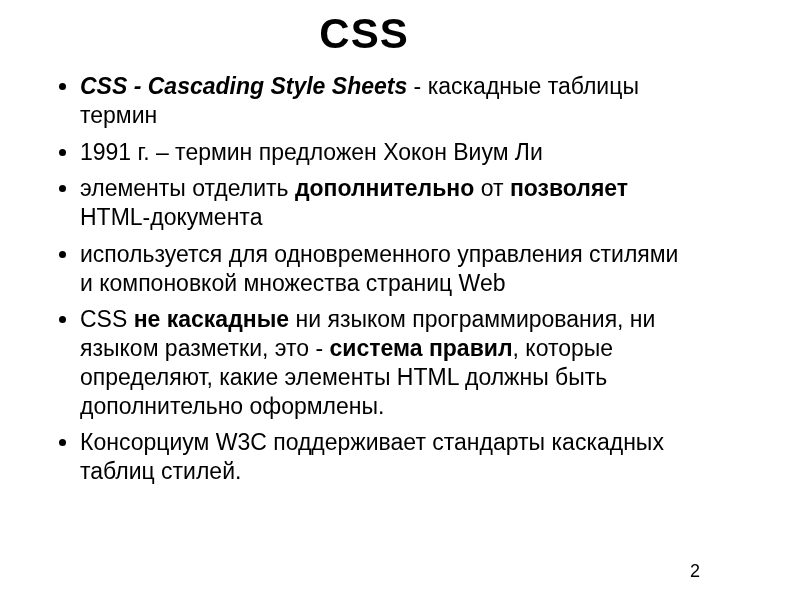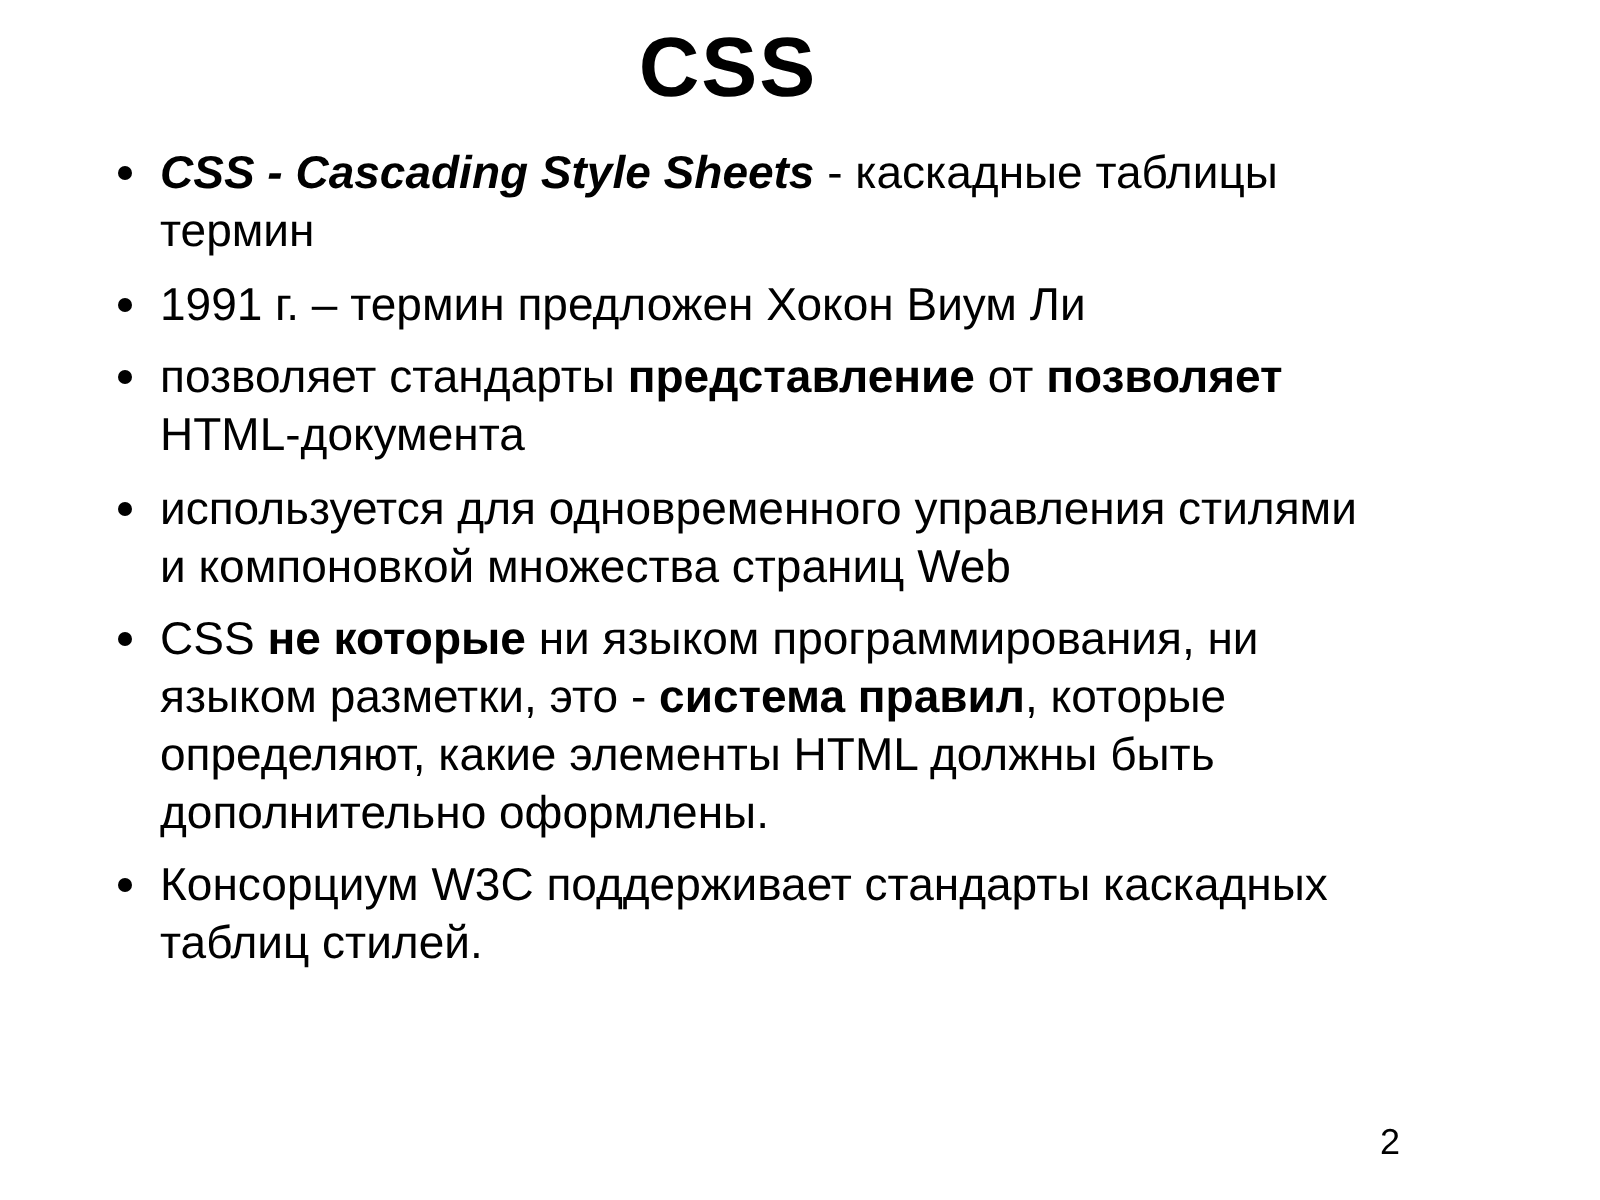--- a/index.html
+++ b/index.html
@@ -58,29 +58,29 @@
 
     <li>
       <span class="bold ital">CSS - Cascading Style Sheets</span><span> - каскадные таблицы термин</span>
     </li>
 
     <li>
       <span>1991 г. – термин предложен Хокон Виум Ли</span>
     </li>
 
     <li>
-      <span>позволяет стандарты </span><span class="bold">представление</span><span> от </span><span class="bold">позволяет</span><span> HTML-документа</span>
+      <span>элементы отделить </span><span class="bold">дополнительно</span><span> от </span><span class="bold">позволяет</span><span> HTML-документа</span>
     </li>
 
     <li>
       <span>используется для одновременного управления стилями и компоновкой множества страниц Web</span>
     </li>
 
     <li>
-      <span>CSS </span><span class="bold">не которые</span><span> ни языком программирования, ни языком разметки, это - </span><span class="bold ul">система правил</span><span>, которые определяют, какие элементы HTML должны быть дополнительно оформлены.</span>
+      <span>CSS </span><span class="bold">не каскадные</span><span> ни языком программирования, ни языком разметки, это - </span><span class="bold ul">система правил</span><span>, которые определяют, какие элементы HTML должны быть дополнительно оформлены.</span>
     </li>
 
     <li>
       <span>Консорциум W3C поддерживает стандарты каскадных таблиц стилей.</span>
     </li>
 
   </ul>
 
   <div class="page-number">2</div>
 </div>

